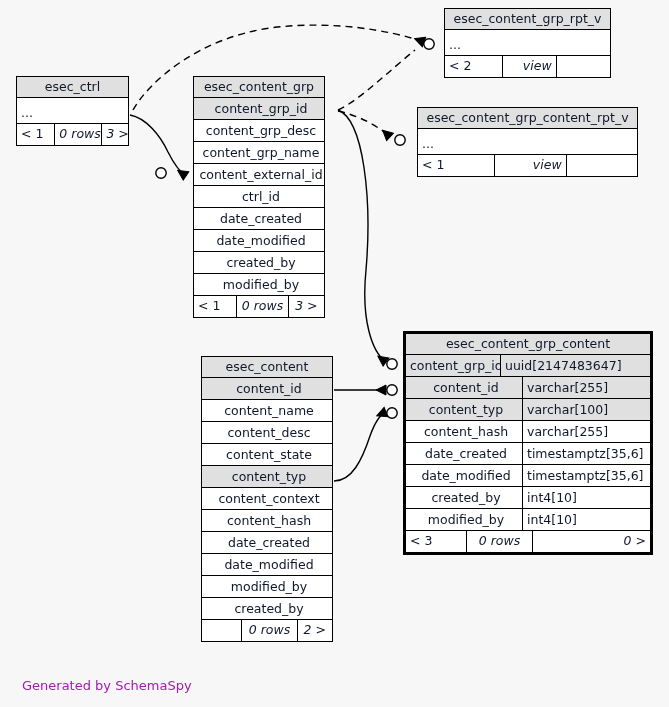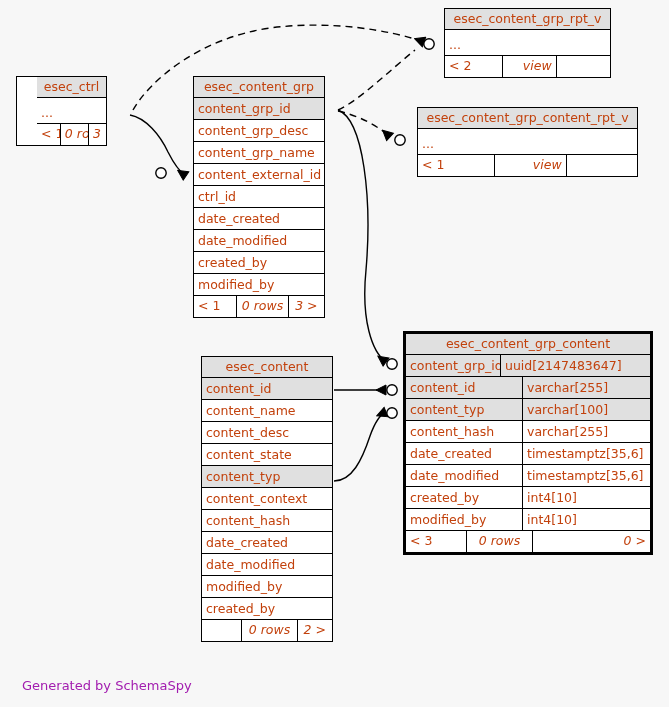--- a/index.html
+++ b/index.html
@@ -28,21 +28,21 @@
     pointer-events: none;
     z-index: 1;
   }
   .table-box {
     position: absolute;
     z-index: 2;
     background: #ffffff;
     border: 1px solid #000000;
     box-sizing: border-box;
     font-size: 12.5px;
-    color: #c2410c;
+    color: #0f172a;
   }
   .table-box.thick {
     border: 3px solid #000000;
   }
   .t-header {
     background: #e0e0e0;
     text-align: center;
     border-bottom: 1px solid #000000;
     line-height: 20px;
     height: 21px;
@@ -61,20 +61,21 @@
     overflow: hidden;
     white-space: nowrap;
   }
   .t-row.key {
     background: #e0e0e0;
   }
   .t-row .c-name {
     padding-left: 4px;
     flex: 1 1 auto;
     overflow: hidden;
+    text-align: center;
   }
   .t-row .c-type {
     border-left: 1px solid #000000;
     padding-left: 4px;
     flex: 0 0 auto;
     box-sizing: border-box;
     overflow: hidden;
   }
   .t-ellipsis {
     height: 26px;
@@ -160,21 +161,21 @@
       <path d="M334,390 L386,390" fill="none" stroke="#000" stroke-width="1.4" marker-end="url(#crowfill)"></path>
       <circle cx="392" cy="390" r="5.2" fill="#fff" stroke="#000" stroke-width="1.4"></circle>
     </g>
 
     <g>
       <path d="M334,481 C352,481 362,460 370,436 C375,422 381,414 386,412" fill="none" stroke="#000" stroke-width="1.4" marker-end="url(#crowfill)"></path>
       <circle cx="392" cy="413" r="5.2" fill="#fff" stroke="#000" stroke-width="1.4"></circle>
     </g>
   </svg>
 
-  <div class="table-box" style="left:16px; top:76px; width:91px;padding-left:20px;">
+  <div class="table-box" style="left:16px; top:76px; width:113px;">
     <div class="t-header">esec_ctrl</div>
     <div class="t-ellipsis">...</div>
     <div class="t-footer">
       <div class="f-cell f-left" style="width:38px;">&lt; 1</div>
       <div class="f-cell f-center" style="width:48px;">0 rows</div>
       <div class="f-cell f-center" style="width:27px;">3 &gt;</div>
     </div>
   </div>
 
   <div class="table-box" style="left:193px; top:76px; width:132px;">

